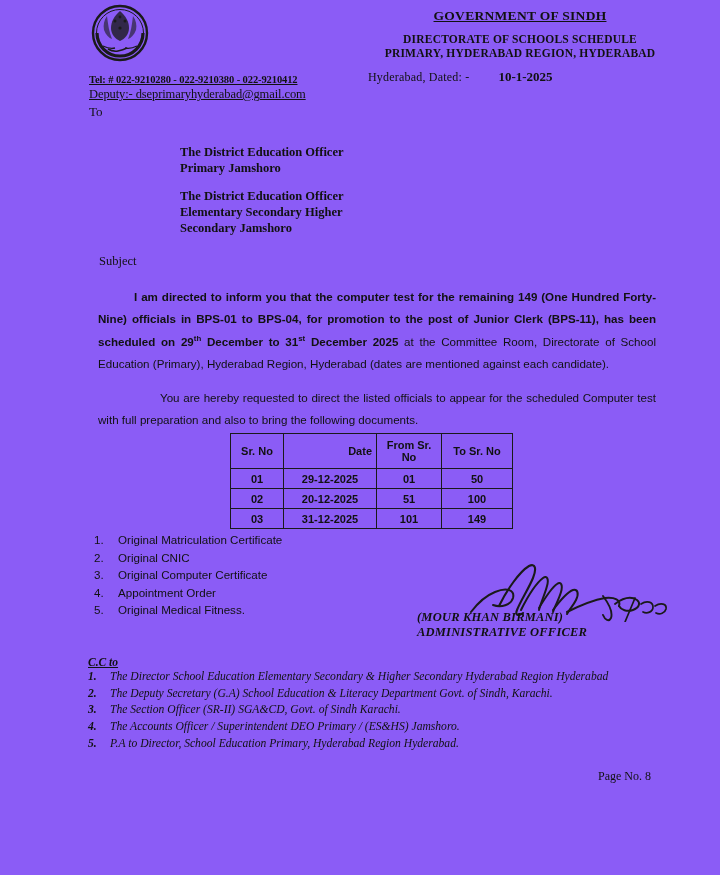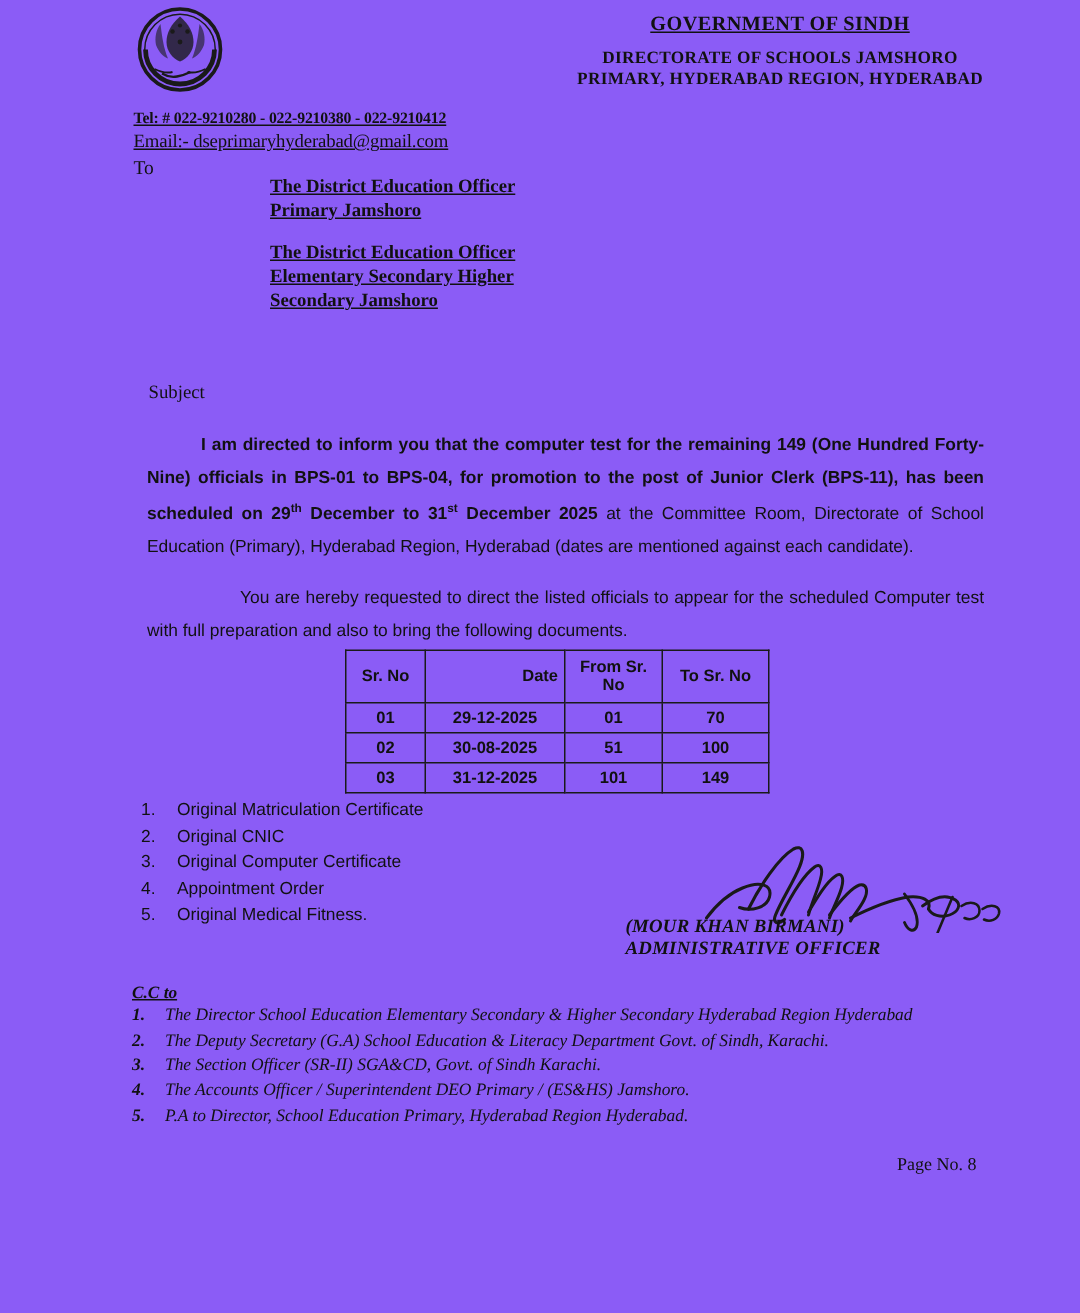--- a/index.html
+++ b/index.html
@@ -101,26 +101,25 @@
   }
   .contact .to {
     font-size: 13px;
     margin-top: 2px;
   }
 
   
   .addr {
     position: absolute;
     left: 180px;
-    top: 116px;
+    top: 144px;
     font-family: "Liberation Serif", serif;
     font-weight: bold;
     font-size: 12.5px;
     line-height: 1.28;
-    text-decoration: underline;
   }
   .addr .grp { margin-bottom: 12px; }
   .addr .grp:last-child { margin-bottom: 0; }
 
   
   .subject-label {
     position: absolute;
     left: 99px;
     top: 222px;
     font-family: "Liberation Serif", serif;
@@ -285,28 +284,32 @@
           <circle cx="35" cy="24" r="1.6"></circle>
         <path d="M18 42 c4 2 8 3 12 2 M40 44 c4 1 8 0 12 -2" stroke="#1a1a1a" stroke-width="1.3" fill="none"></path>
         <path d="M23 45 q5 3 10 2 q5 -1 9 -3" stroke="#1a1a1a" stroke-width="1.6" fill="none"></path>
       </g>
     </svg>
   </div>
 
   <div class="hdr">
     <div class="hdr-gov">GOVERNMENT OF SINDH</div>
     <div class="hdr-dir">
-      <div>DIRECTORATE OF SCHOOLS JAMSHORO</div>
+      <div>DIRECTORATE OF SCHOOLS SCHEDULE</div>
       <div>PRIMARY, HYDERABAD REGION, HYDERABAD</div>
+    </div>
+    <div class="hdr-date">
+      <span class="lbl">Hyderabad, Dated: -</span>
+      <span class="val">10-1-2025</span>
     </div>
   </div>
 
   <div class="contact">
     <div class="tel">Tel: # 022-9210280 - 022-9210380 - 022-9210412</div>
-    <div class="email">Email:- dseprimaryhyderabad@gmail.com</div>
+    <div class="email">Deputy:- dseprimaryhyderabad@gmail.com</div>
     <div class="to">To</div>
   </div>
 
   <div class="addr">
     <div class="grp">
       <div>The District Education Officer</div>
       <div>Primary Jamshoro</div>
     </div>
     <div class="grp">
       <div>The District Education Officer</div>
@@ -329,25 +332,25 @@
         <th class="c-date">Date</th>
         <th class="c-from">From Sr. No</th>
         <th class="c-to">To Sr. No</th>
       </tr>
     </thead>
     <tbody>
       <tr>
         <td>01</td>
         <td>29-12-2025</td>
         <td>01</td>
-        <td>70</td>
+        <td>50</td>
       </tr>
       <tr>
         <td>02</td>
-        <td>30-08-2025</td>
+        <td>20-12-2025</td>
         <td>51</td>
         <td>100</td>
       </tr>
       <tr>
         <td>03</td>
         <td>31-12-2025</td>
         <td>101</td>
         <td>149</td>
       </tr>
     </tbody>

